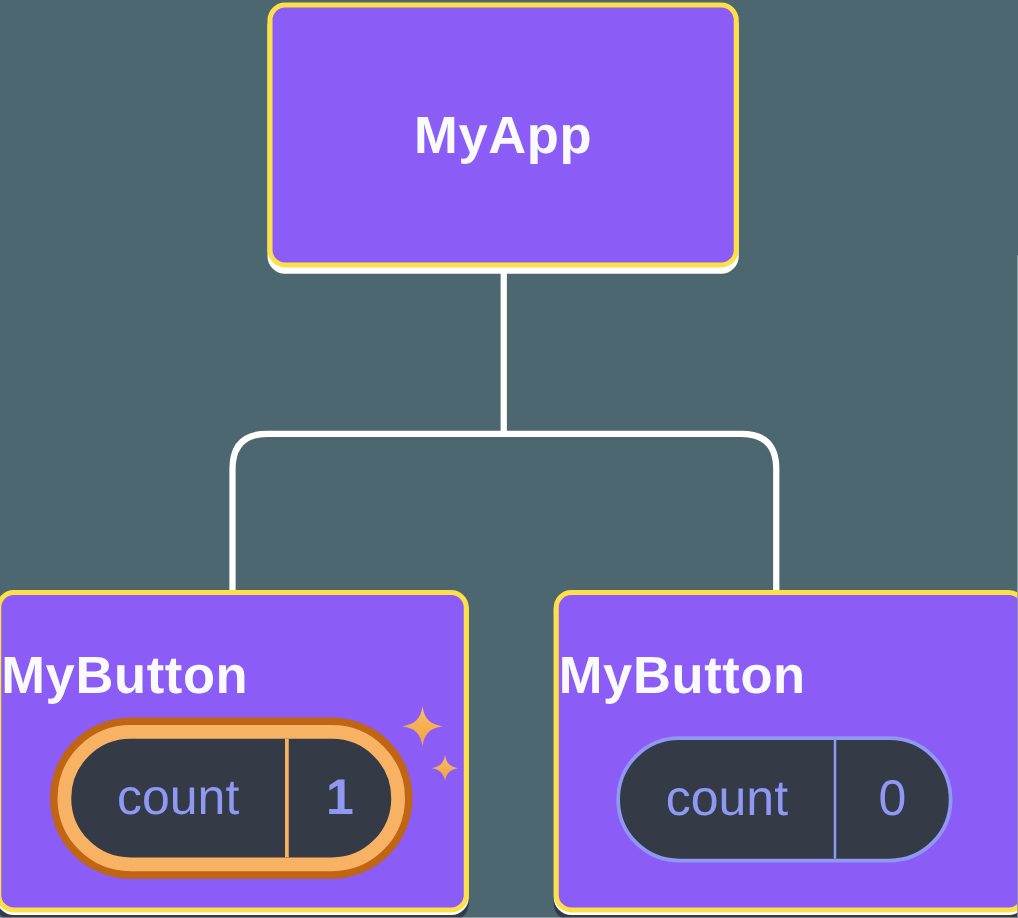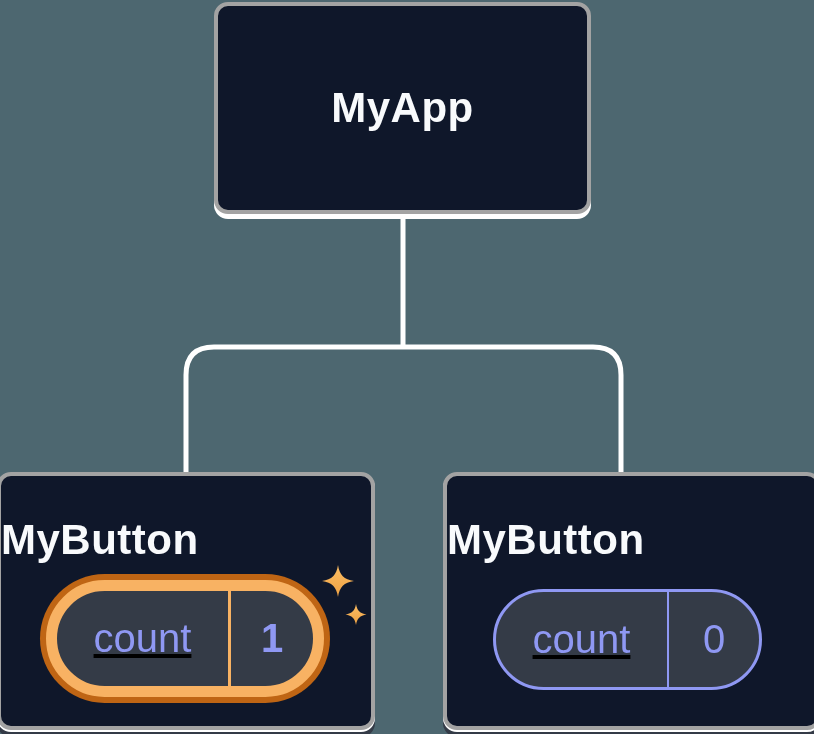--- a/index.html
+++ b/index.html
@@ -12,22 +12,22 @@
     font-family: "Liberation Sans", sans-serif;
   }
   .connector-svg {
     position: absolute;
     left: 0; top: 0;
     z-index: 0;
   }
   .node {
     position: absolute;
     box-sizing: border-box;
-    background: #0f172a;
-    border: 4px solid #a3a3a3;
+    background: #8b5cf6;
+    border: 4px solid #fde047;
     border-radius: 14px;
     z-index: 1;
   }
   .node--root {
     left: 214px; top: 2px;
     width: 377px; height: 212px;
     box-shadow: 0 5px 0 0 #ffffff;
     display: flex; align-items: center; justify-content: center;
   }
   .node--child {
@@ -69,21 +69,21 @@
     left: 46px; top: 113px;
     width: 269px; height: 101px;
     border: 3px solid #8f98f3;
     background: #343b47;
   }
   .pill-section {
     display: flex;
     align-items: center;
     justify-content: center;
   }
-  .pill-section--key { flex: 1; text-decoration: underline; }
+  .pill-section--key { flex: 1; }
   .pill--highlight .pill-section--value { width: 82px; }
   .pill--plain     .pill-section--value { width: 90px; }
   .pill-divider--orange { width: 3px; background: #f8b263; }
   .pill-divider--purple { width: 2px; background: #8f98f3; }
   .state-key {
     color: #8f98f3;
     font-size: 40px;
     font-weight: 400;
   }
   .state-value {

